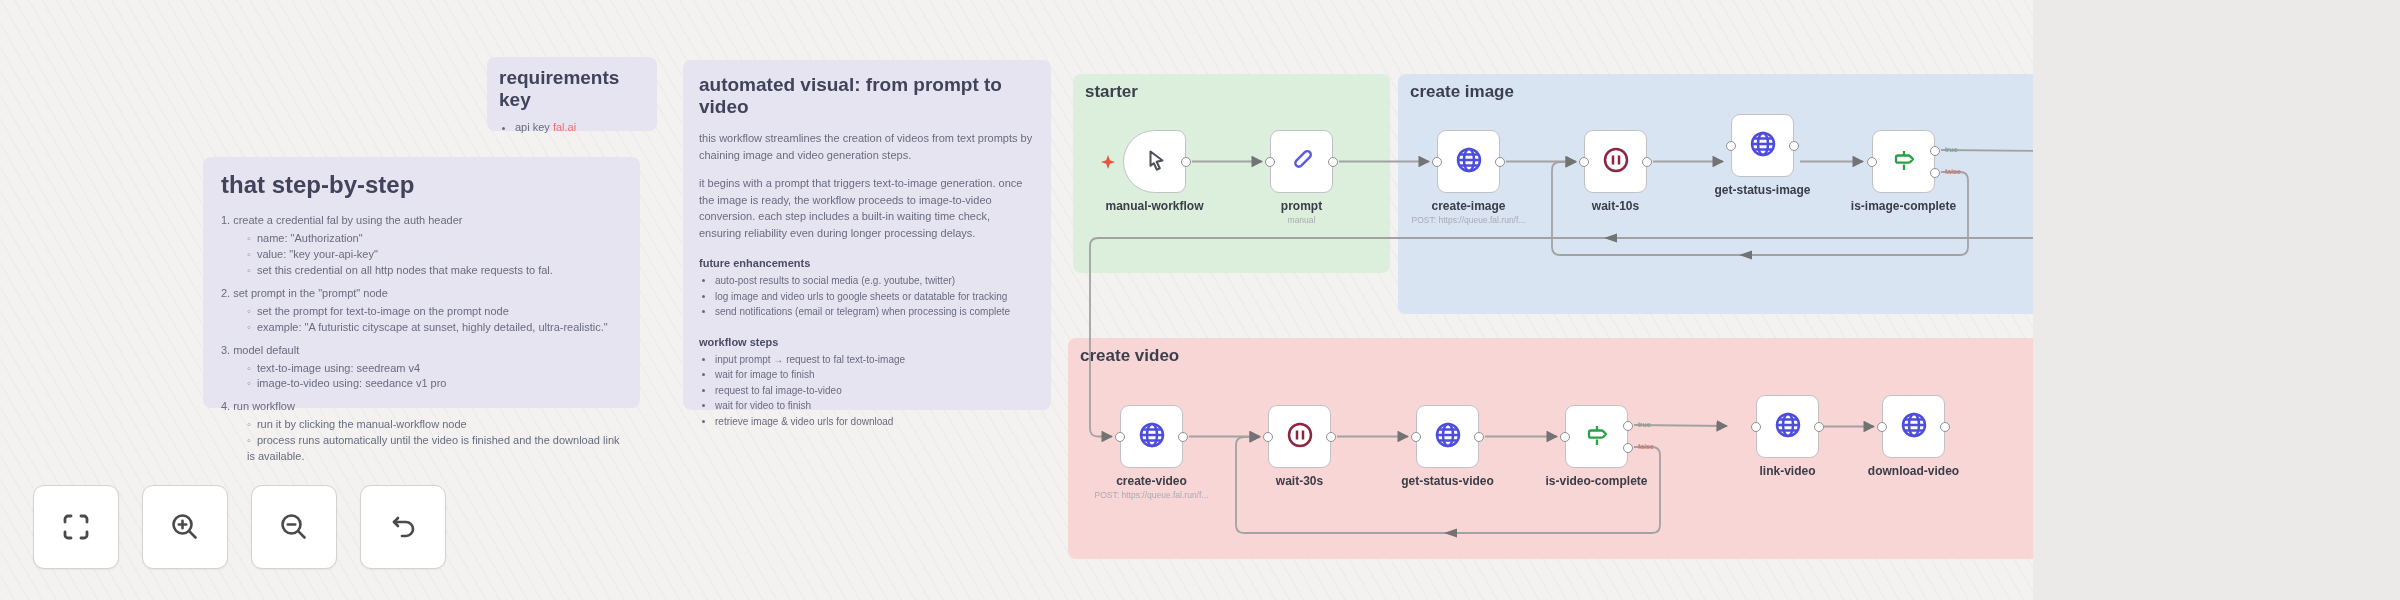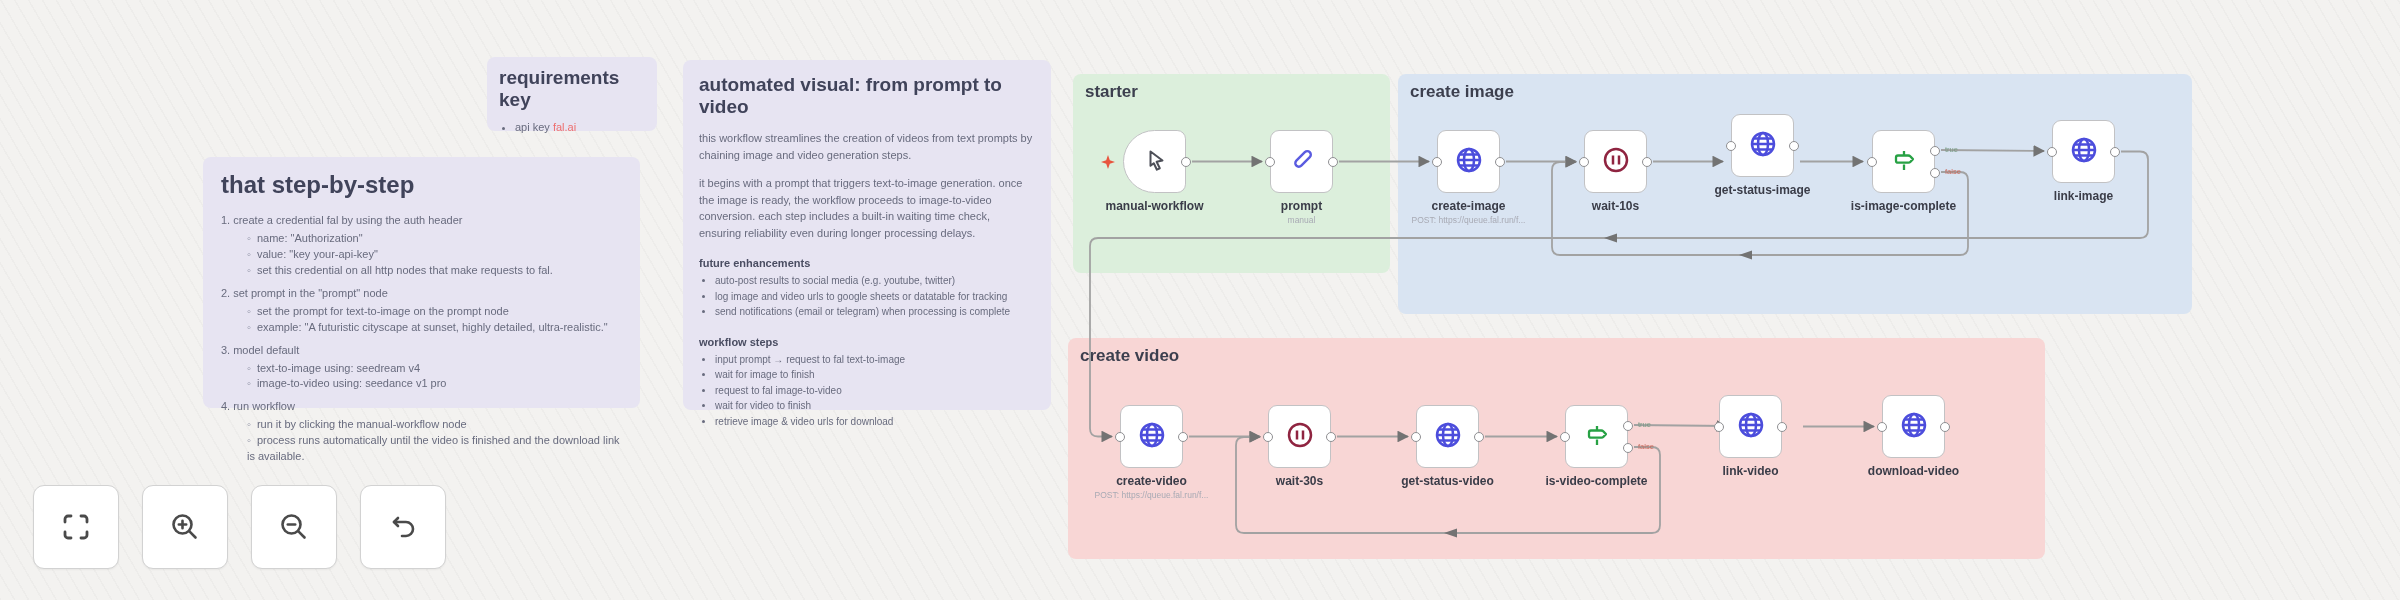--- a/index.html
+++ b/index.html
@@ -1,18 +1,18 @@
 <!DOCTYPE html>
 <html><head>
 <meta charset="utf-8">
 <style>
   html,body{margin:0;padding:0;}
   body{font-family:"Liberation Sans", sans-serif; background:#eceae8;}
   .canvas{
-    position:relative; width:2400px; height:600px; overflow:hidden;
+    position:relative; width:2033px; height:600px; overflow:hidden;
     background-color:#f3f2f0;
     background-image:repeating-linear-gradient(60deg, rgba(0,0,0,0.022) 0 1.5px, rgba(255,255,255,0.0) 1.5px 12px);
   }
   
   .note{position:absolute; background:#e7e4f2; border-radius:8px; color:#40435a; box-sizing:border-box;}
   .note .ntitle{font-weight:bold; color:#40435a;}
   .note .body{color:#686b7e;}
   .note-req{left:487px; top:57px; width:170px; height:74px; padding:10px 12px;}
   .note-req .ntitle{font-size:19px;}
   .note-req ul{margin:10px 0 0 4px; padding:0 0 0 12px; font-size:11px; color:#686b7e;}
@@ -325,21 +325,21 @@
           </g>
         </svg>
     </span>
     <span class="port out1"></span>
     <span class="port out2"></span>
     <span class="outlabel t">true</span>
     <span class="outlabel f">false</span>
     <div class="nlabel">is-video-complete</div>
   </div>
 
-  <div class="node" style="left:1719px;top:395px">
+  <div class="node" style="left:1756px;top:395px">
     <span class="port in"></span>
     <span>
       <svg width="28" height="28" viewBox="0 0 28 28">
           <g fill="none" stroke="#4c4ddc" stroke-width="2.5">
             <circle cx="14" cy="14" r="11"></circle>
             <ellipse cx="14" cy="14" rx="5" ry="11"></ellipse>
             <path d="M3.5 14h21M5 8.5h18M5 19.5h18"></path>
           </g>
         </svg>
     </span>

